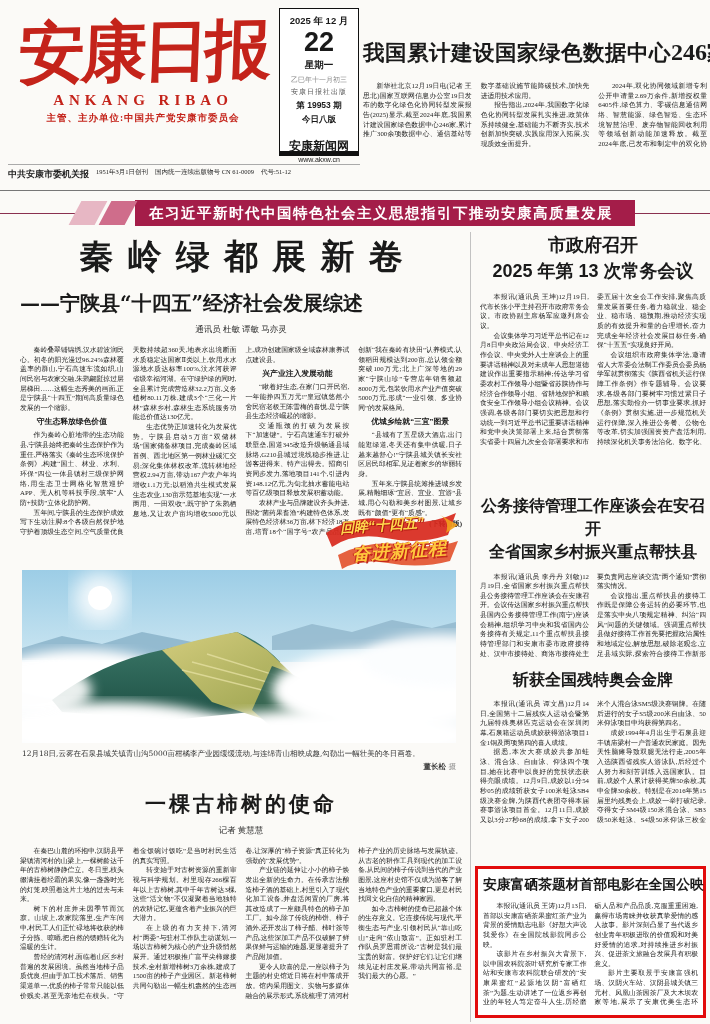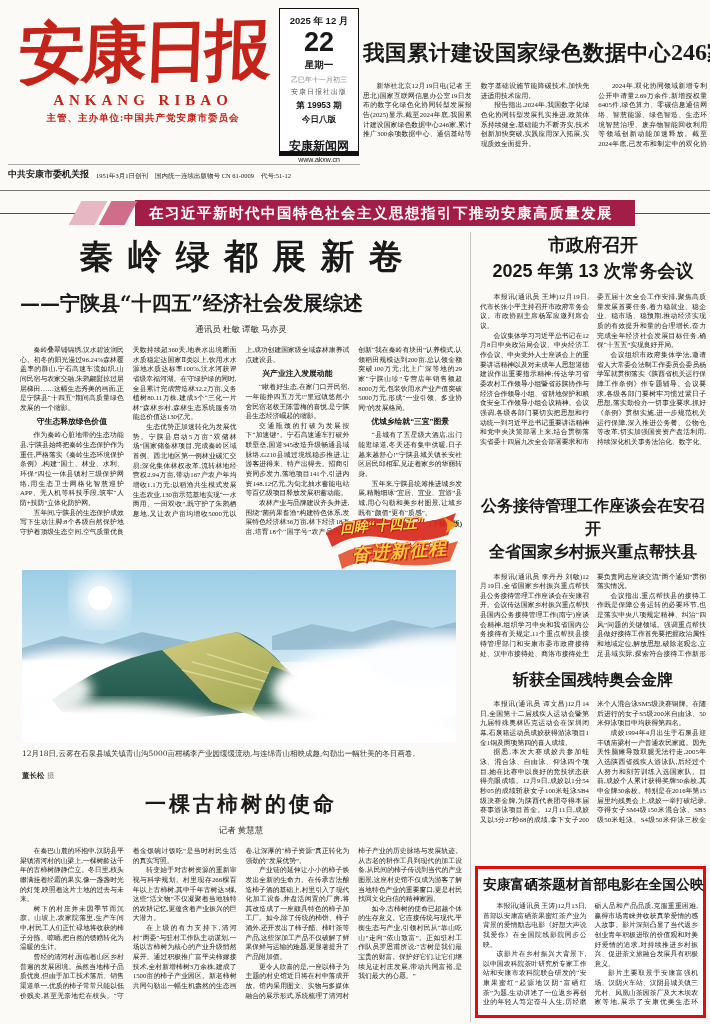--- a/index.html
+++ b/index.html
@@ -9,21 +9,21 @@
 
   
   .masthead{position:absolute;left:10px;top:4px;width:266px;height:160px;text-align:center;}
   .mast-title{color:#c4231a;font-weight:bold;font-size:66px;line-height:1.0;letter-spacing:-4px;
     font-family:"DejaVu Serif","Liberation Serif",serif;transform:skewX(-3deg) rotate(-1deg);
     white-space:nowrap;margin-top:14px;}
   .mast-latin{color:#c4231a;font-weight:bold;font-size:15px;letter-spacing:5px;margin-top:8px;
     font-family:"Liberation Serif",serif;}
   .mast-org{color:#c4231a;font-weight:bold;font-size:9.5px;margin-top:3px;letter-spacing:1px;}
   .mast-footer{position:absolute;left:8px;top:164px;width:352px;border-top:1px solid #aaa;
-    padding-top:3px;font-size:6.5px;color:#222;display:flex;align-items:flex-end;gap:7px;white-space:nowrap;}
+    padding-top:3px;font-size:6.5px;color:#222;display:flex;align-items:flex-start;gap:7px;white-space:nowrap;}
   .mast-footer .org-name{font-weight:bold;font-size:9px;}
 
   
   .datebox{position:absolute;left:279px;top:8px;width:80px;height:148px;border:1.5px solid #111;
     border-bottom:5px solid #111;background:#fff;text-align:center;padding-top:6px;box-sizing:border-box;}
   .db-ym{font-size:9.5px;font-weight:bold;}
   .db-day{font-size:27px;font-weight:bold;line-height:1.1;font-family:"Liberation Sans",sans-serif;}
   .db-week{font-size:9.5px;font-weight:bold;margin-top:1px;}
   .db-lunar{font-size:7px;color:#8a8a8a;margin-top:3px;}
   .db-pub{font-size:7px;color:#555;margin-top:2px;letter-spacing:1px;}
@@ -70,21 +70,21 @@
     color:#ffd84d;text-shadow:1px 1px 0 #b01c10,-1px 0 0 #b01c10;transform:rotate(-4deg);white-space:nowrap;
     font-family:"Liberation Sans",sans-serif;}
   .badge-l2{position:absolute;left:30px;top:28px;font-weight:bold;font-style:italic;font-size:18px;
     color:#ffc83d;text-shadow:1.5px 1.5px 0 #c3271a,-1px 0 0 #c3271a;transform:rotate(-4deg);white-space:nowrap;
     font-family:"Liberation Sans",sans-serif;letter-spacing:1px;}
 
   
   .photo{position:absolute;left:22px;top:570px;width:434px;height:173px;overflow:hidden;background:#cfe4ee;}
   .caption{position:absolute;left:22px;top:749px;width:434px;font-size:7.5px;color:#333;
     font-family:"DejaVu Serif",serif;}
-  .caption .credit{text-align:left;margin-top:12px;}
+  .caption .credit{text-align:right;margin-top:3px;}
   .caption .credit b{font-size:7.5px;}
   .caption .credit span{color:#888;}
 
   
   .persimmon{position:absolute;left:20px;top:790px;width:442px;}
   .pers-headline{text-align:center;font-weight:bold;font-size:21px;letter-spacing:3px;}
   .pers-byline{text-align:center;font-size:8.5px;margin-top:7px;color:#333;}
   .pers-body{margin-top:9px;height:168px;overflow:hidden;column-count:4;column-gap:9px;}
 
   

